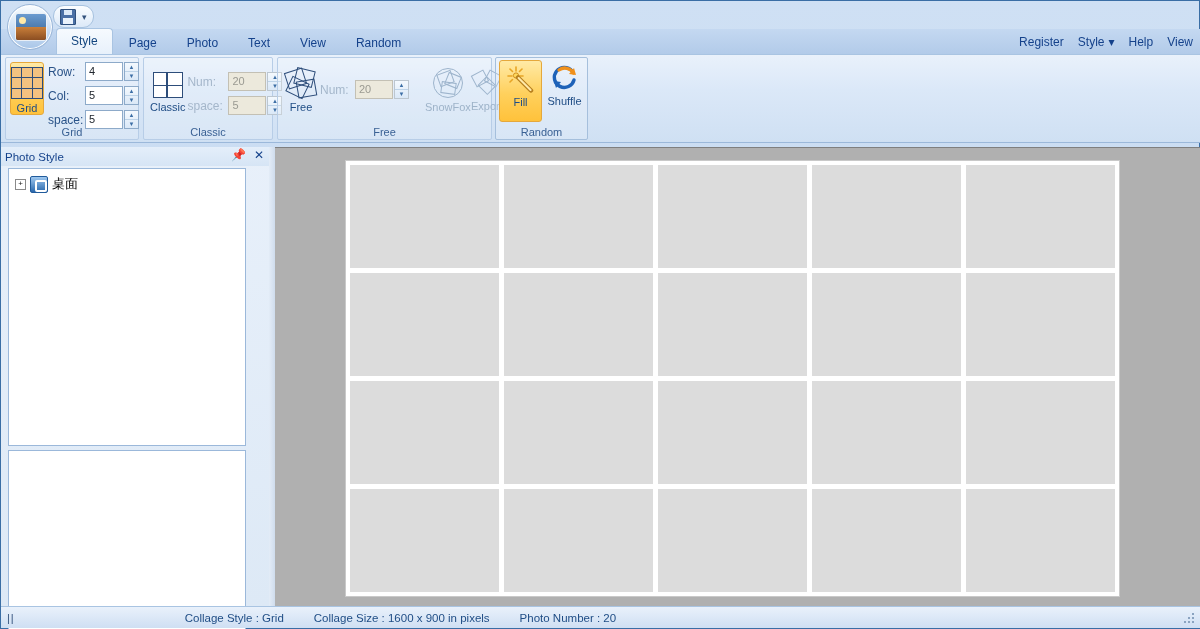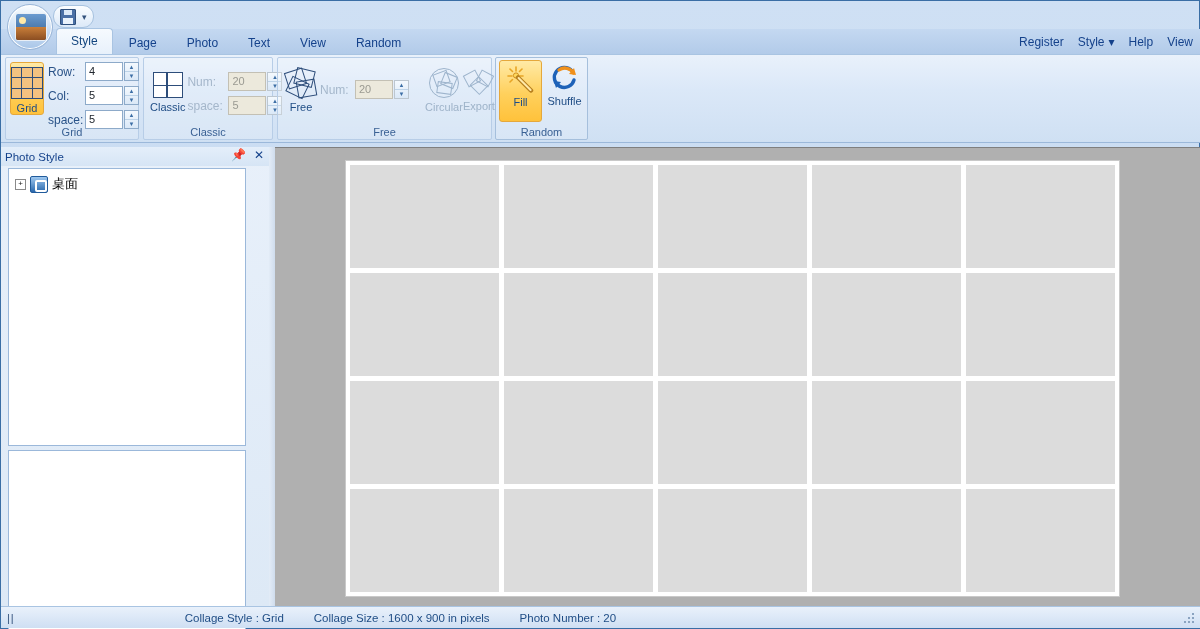--- a/index.html
+++ b/index.html
@@ -300,21 +300,21 @@
           </div>
         </div>
         <div class="vsep"></div>
         <div class="bigbtn dim" style="width:46px;margin-top:4px;">
           <div class="ico-circ">
               <i></i>
               <i></i>
               <i></i>
               <i></i>
             </div>
-          <div class="blabel">Circular</div>
+          <div class="blabel">SnowFox</div>
         </div>
         <div class="bigbtn dim" style="width:46px;margin-top:5px;">
           <div class="ico-heart">
               <i></i>
               <i></i>
               <i></i>
             </div>
           <div class="blabel">Export</div>
         </div>
       </div>

